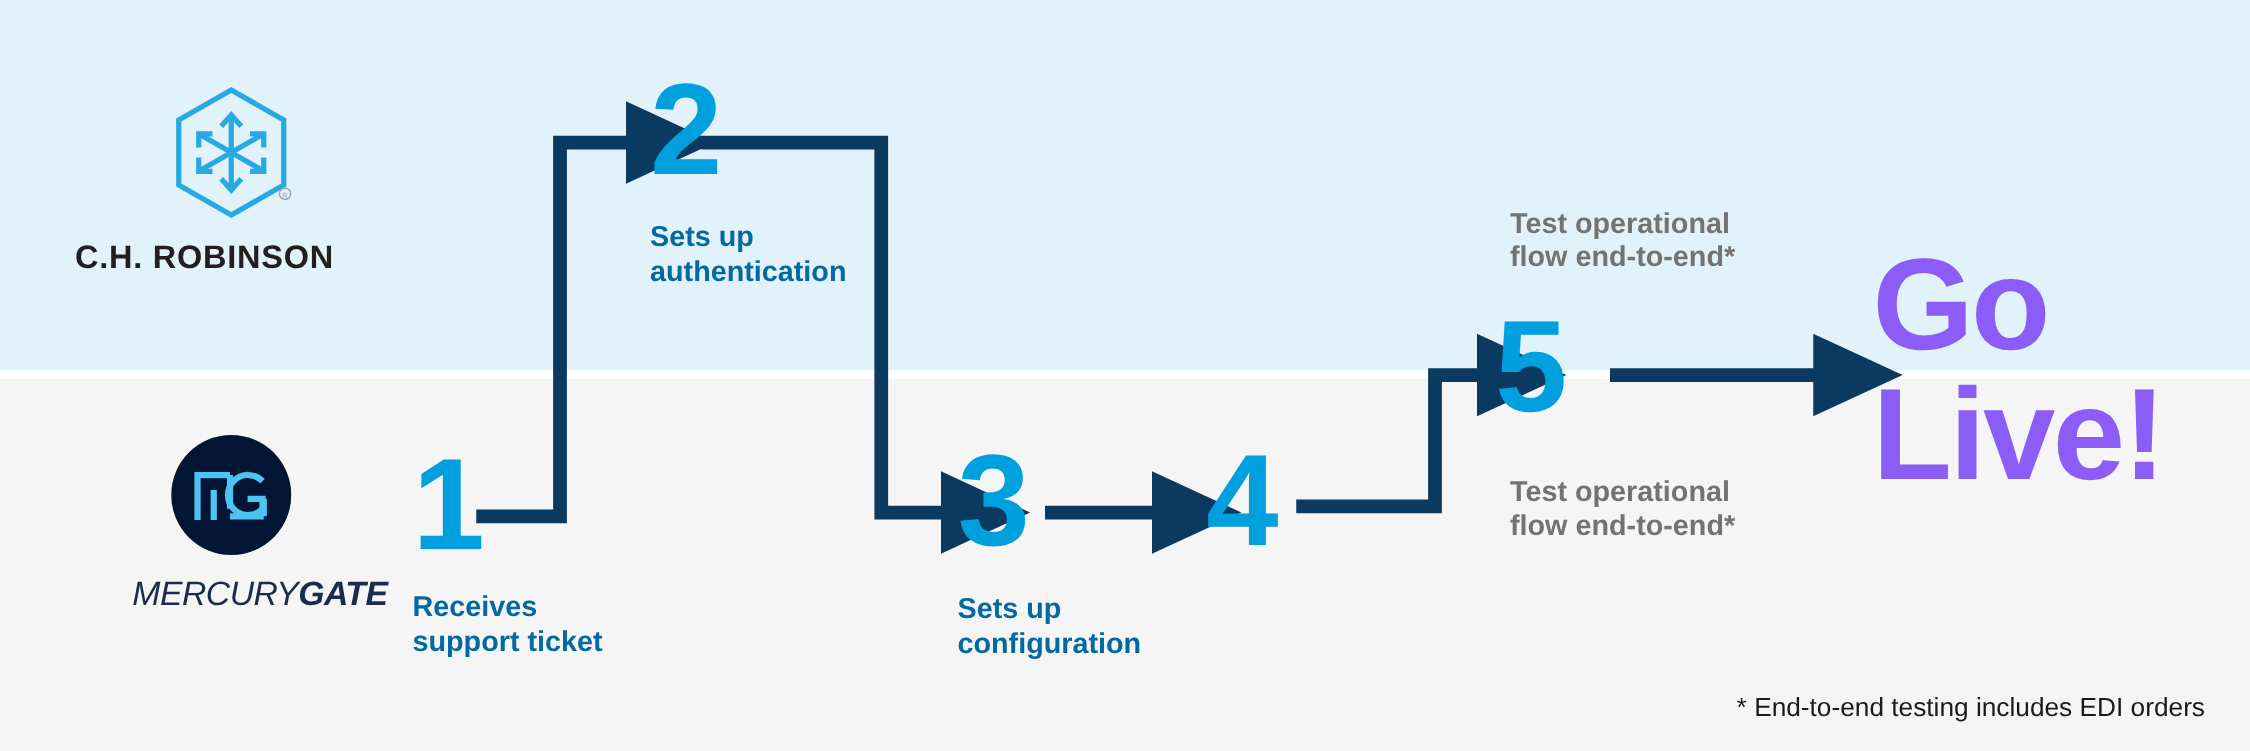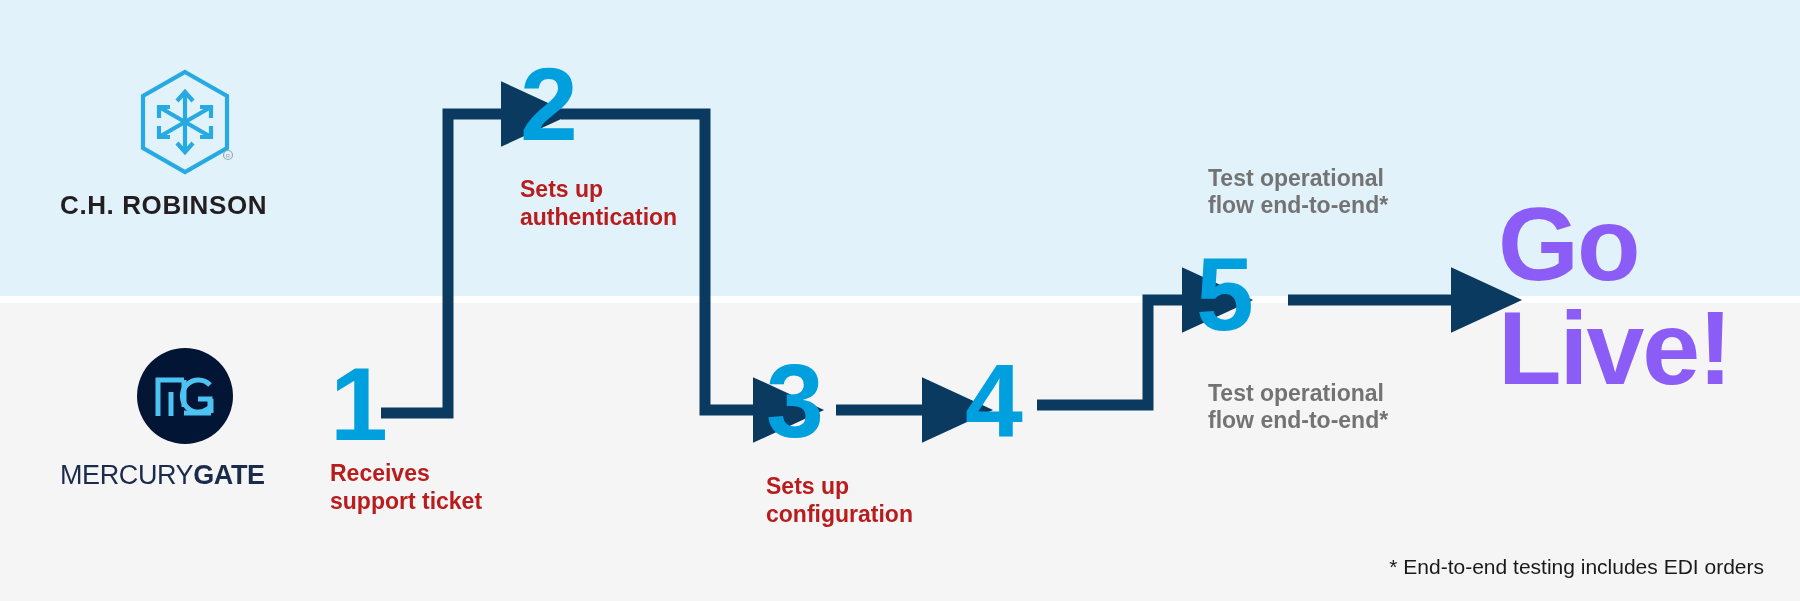--- a/index.html
+++ b/index.html
@@ -57,21 +57,22 @@
     color: #231f20;
     font-family: "Liberation Sans", sans-serif;
   }
 
   .logo-mg {
     position: absolute;
     left: 60px;
     top: 348px;
     width: 250px;
     height: 150px;
-    text-align: left;
+    text-align: right;
+    font-style: italic;
   }
   .mg-circle {
     width: 96px;
     height: 96px;
     border-radius: 50%;
     background: #031534;
     margin: 0 auto;
     position: relative;
   }
   .mg-circle svg {
@@ -106,21 +107,21 @@
     font-size: 104px;
     font-weight: bold;
     line-height: 0.85;
     color: #00a0df;
     letter-spacing: -2px;
   }
   .step-label {
     font-size: 23px;
     font-weight: bold;
     line-height: 1.18;
-    color: #b91c1c;
+    color: #0369a1;
     white-space: pre-line;
   }
 
   .note {
     position: absolute;
     font-size: 23px;
     font-weight: bold;
     line-height: 1.18;
     color: #737373;
     white-space: pre-line;
@@ -219,21 +220,21 @@
 
     <path d="M 836,410 L 926,410" fill="none" stroke="#0a3a60" stroke-width="11" marker-end="url(#ah)"></path>
 
     <path d="M 1037,405 L 1148,405 L 1148,300 L 1186,300" fill="none" stroke="#0a3a60" stroke-width="11" marker-end="url(#ah)"></path>
 
     <path d="M 1288,300 L 1455,300" fill="none" stroke="#0a3a60" stroke-width="11" marker-end="url(#ah)"></path>
   </svg>
 
   <div class="step" style="left:330px; top:360px;">
     <div class="step-num">1</div>
-    <div class="step-label" style="margin-top:12px;">Receives
+    <div class="step-label" style="margin-top:24px;">Receives
 support ticket</div>
   </div>
 
   <div class="step" style="left:520px; top:60px;">
     <div class="step-num">2</div>
     <div class="step-label" style="margin-top:28px;">Sets up
 authentication</div>
   </div>
 
   <div class="step" style="left:766px; top:357px;">

